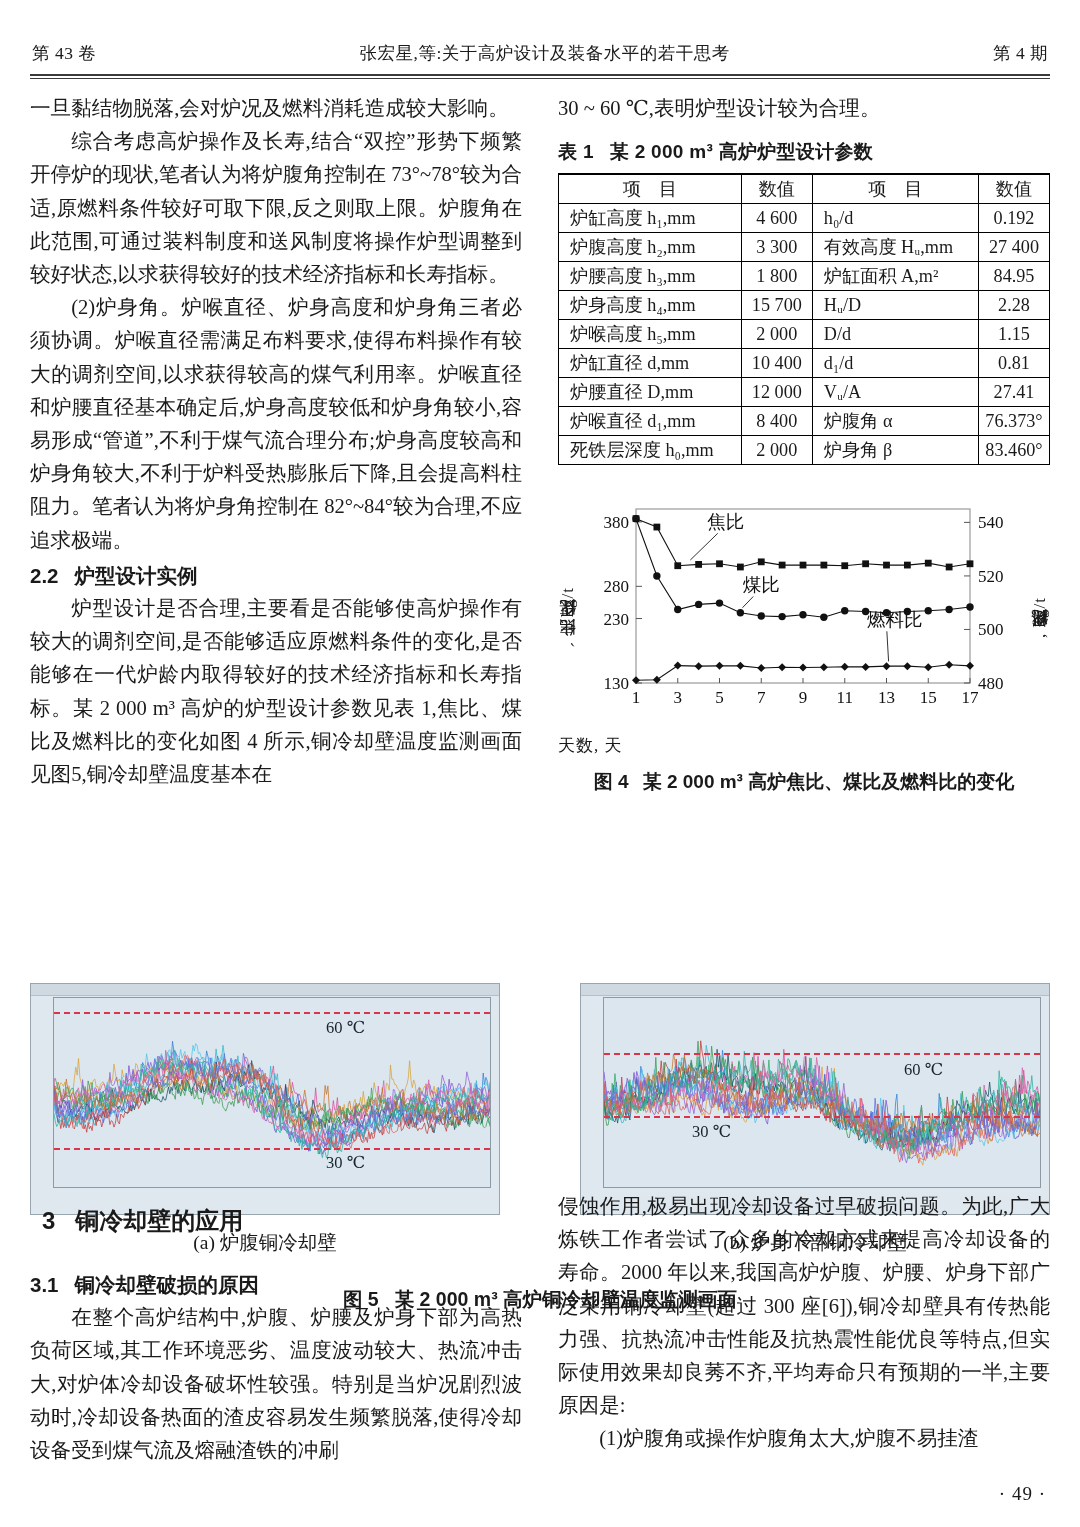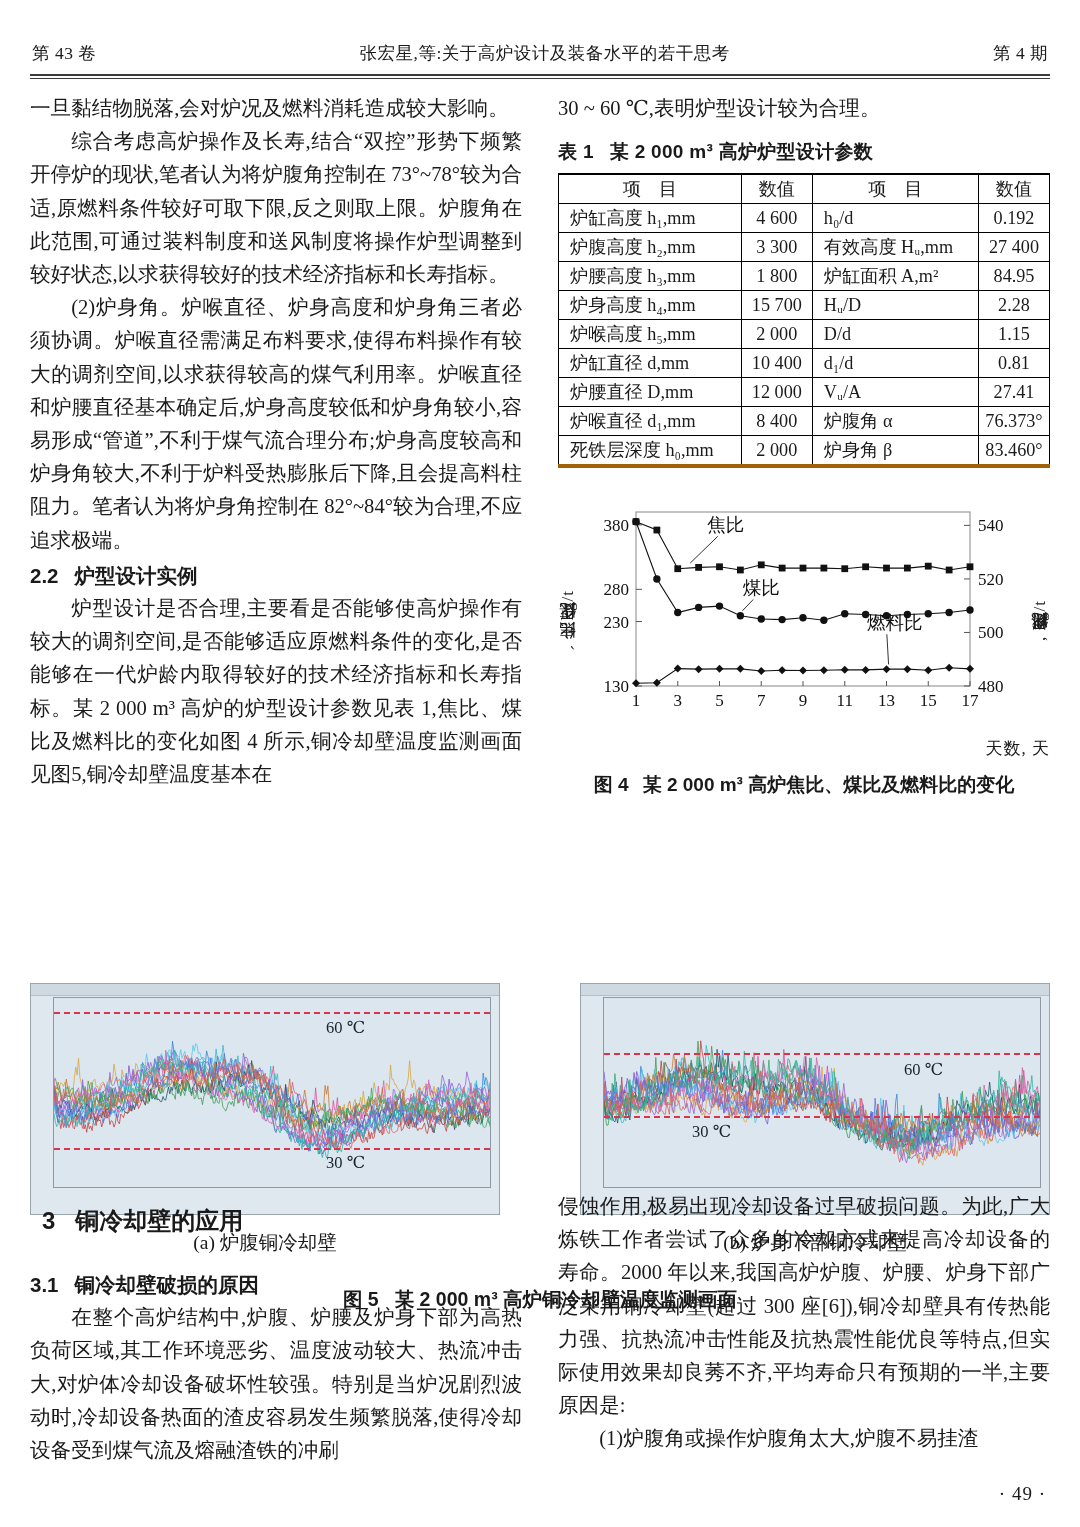--- a/index.html
+++ b/index.html
@@ -55,21 +55,21 @@
   
   .tabcap{
     text-align:left;font-weight:bold;font-size:19px;
     font-family:"Liberation Sans","DejaVu Sans",sans-serif;
     margin:14px 0 8px 0;letter-spacing:.3px;
   }
   .tabcap .sp{display:inline-block;width:16px;}
   table.t1{
     border-collapse:collapse;width:492px;
     font-size:18.2px;
-    border-top:2px solid #000;border-bottom:4px solid #a16207;
+    border-top:2px solid #000;border-bottom:1px solid #a16207;
   }
   table.t1 th,table.t1 td{
     border:1px solid #000;
     padding:3.5px 4px;
     text-align:center;
     line-height:21px;
     white-space:nowrap;
   }
   table.t1 th{font-weight:normal;}
   table.t1 .lab{text-align:left;padding-left:11px;}
@@ -87,21 +87,21 @@
     position:absolute;left:-2px;top:28px;width:26px;height:200px;
     writing-mode:vertical-rl;transform:rotate(180deg);
     font-size:17px;text-align:center;letter-spacing:1px;
   }
   .ylabR{
     position:absolute;right:-4px;top:28px;width:26px;height:200px;
     writing-mode:vertical-rl;transform:rotate(180deg);
     font-size:17px;text-align:center;letter-spacing:1px;
   }
   .xlab{
-    position:absolute;left:0;right:0;bottom:2px;text-align:right;
+    position:absolute;left:0;right:0;bottom:2px;text-align:left;
     font-size:17px;letter-spacing:1px;
   }
 
   
   .fig5wrap{position:absolute;left:30px;top:983px;width:1020px;}
   .fig5row{display:flex;justify-content:space-between;}
   .photo{
     width:468px;height:230px;
     border:1px solid #9aa6ad;
     position:relative;overflow:hidden;

